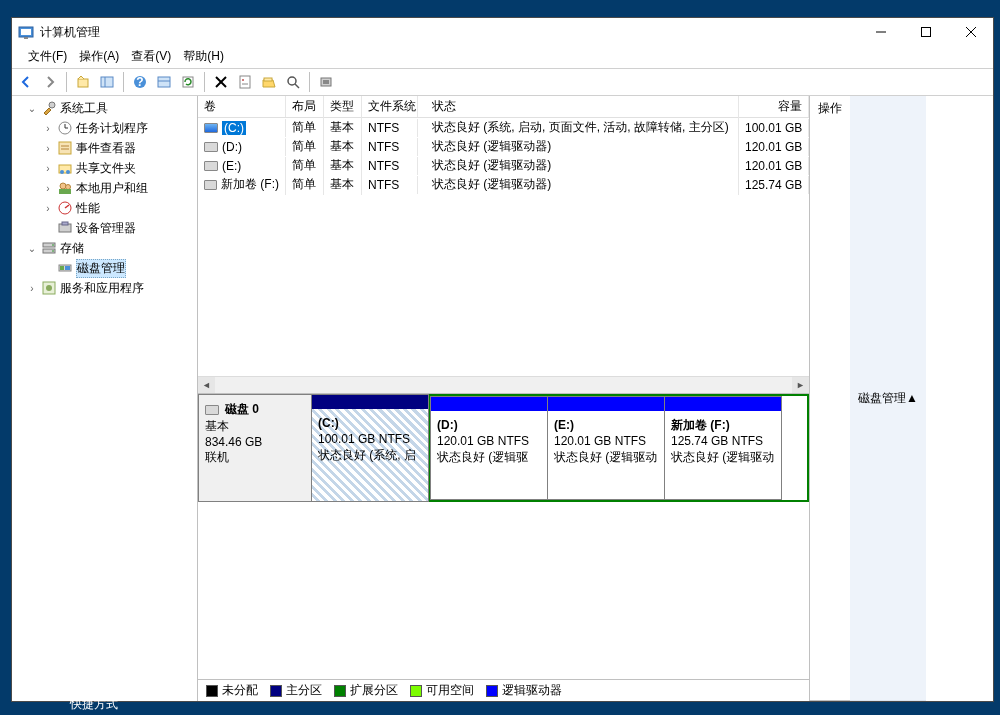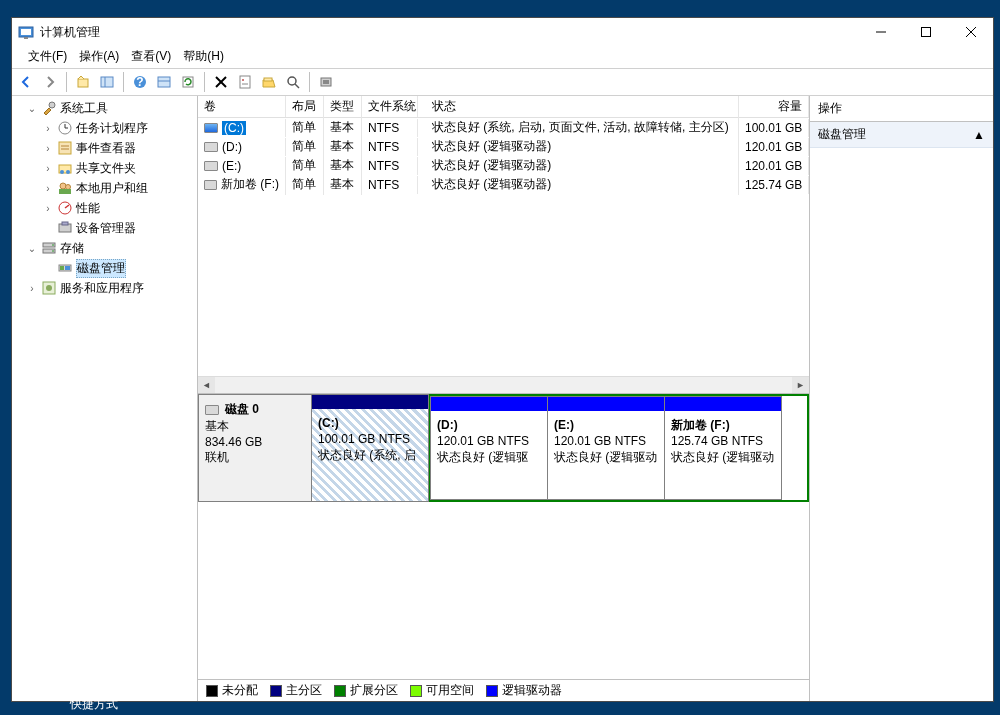--- a/index.html
+++ b/index.html
@@ -58,21 +58,21 @@
 .part .bar { height: 14px; }
 .part .pbody { flex: 1; padding: 6px; font-size: 12px; line-height: 16px; overflow: hidden; }
 .bar-blue { background: #0000ff; } .bar-darkblue { background: #000080; }
 .ext-border { border: 2px solid #008000; display: flex; flex: 1; }
 .hatch { background: repeating-linear-gradient(45deg, #fff, #fff 3px, #c4d6e8 3px, #c4d6e8 6px); }
 
 .legend { border-top: 1px solid #c0c0c0; height: 22px; display: flex; align-items: center; gap: 12px; padding-left: 8px; }
 .legend .sw { width: 12px; height: 12px; display: inline-block; border: 1px solid #555; margin-right: 4px; vertical-align: middle; }
 
 
-.actions-pane { width: 183px; display: flex; flex-direction: column; }
+.actions-pane { width: 183px; display: flex; }
 .actions-pane .ahdr { background: #fff; border-bottom: 1px solid #c0c0c0; padding: 4px 8px; font-weight: normal; }
 .actions-pane .asub { background: #eef3fa; padding: 4px 8px; display: flex; justify-content: space-between; align-items: center; border-bottom: 1px solid #dce5f0; }
 .actions-pane .aitem { padding: 6px 20px; display: flex; justify-content: space-between; align-items: center; }
 
 .taskbar-hint { position: absolute; left: 70px; bottom: 2px; color: #fff; font-size: 12px; }
 
 svg { display: block; }
 </style>
 </head>
 <body>

